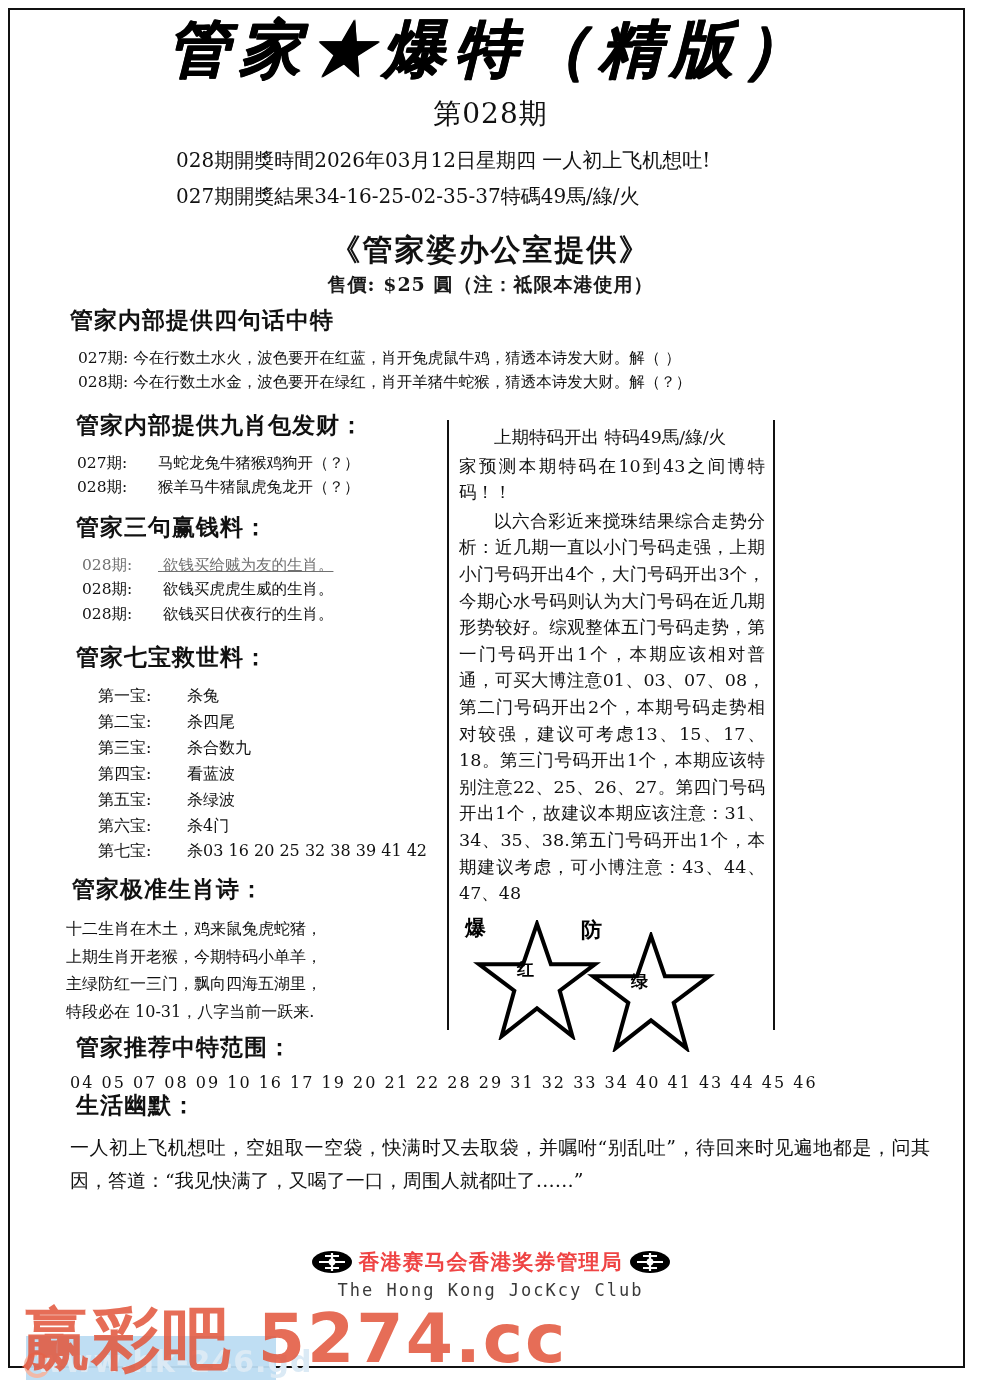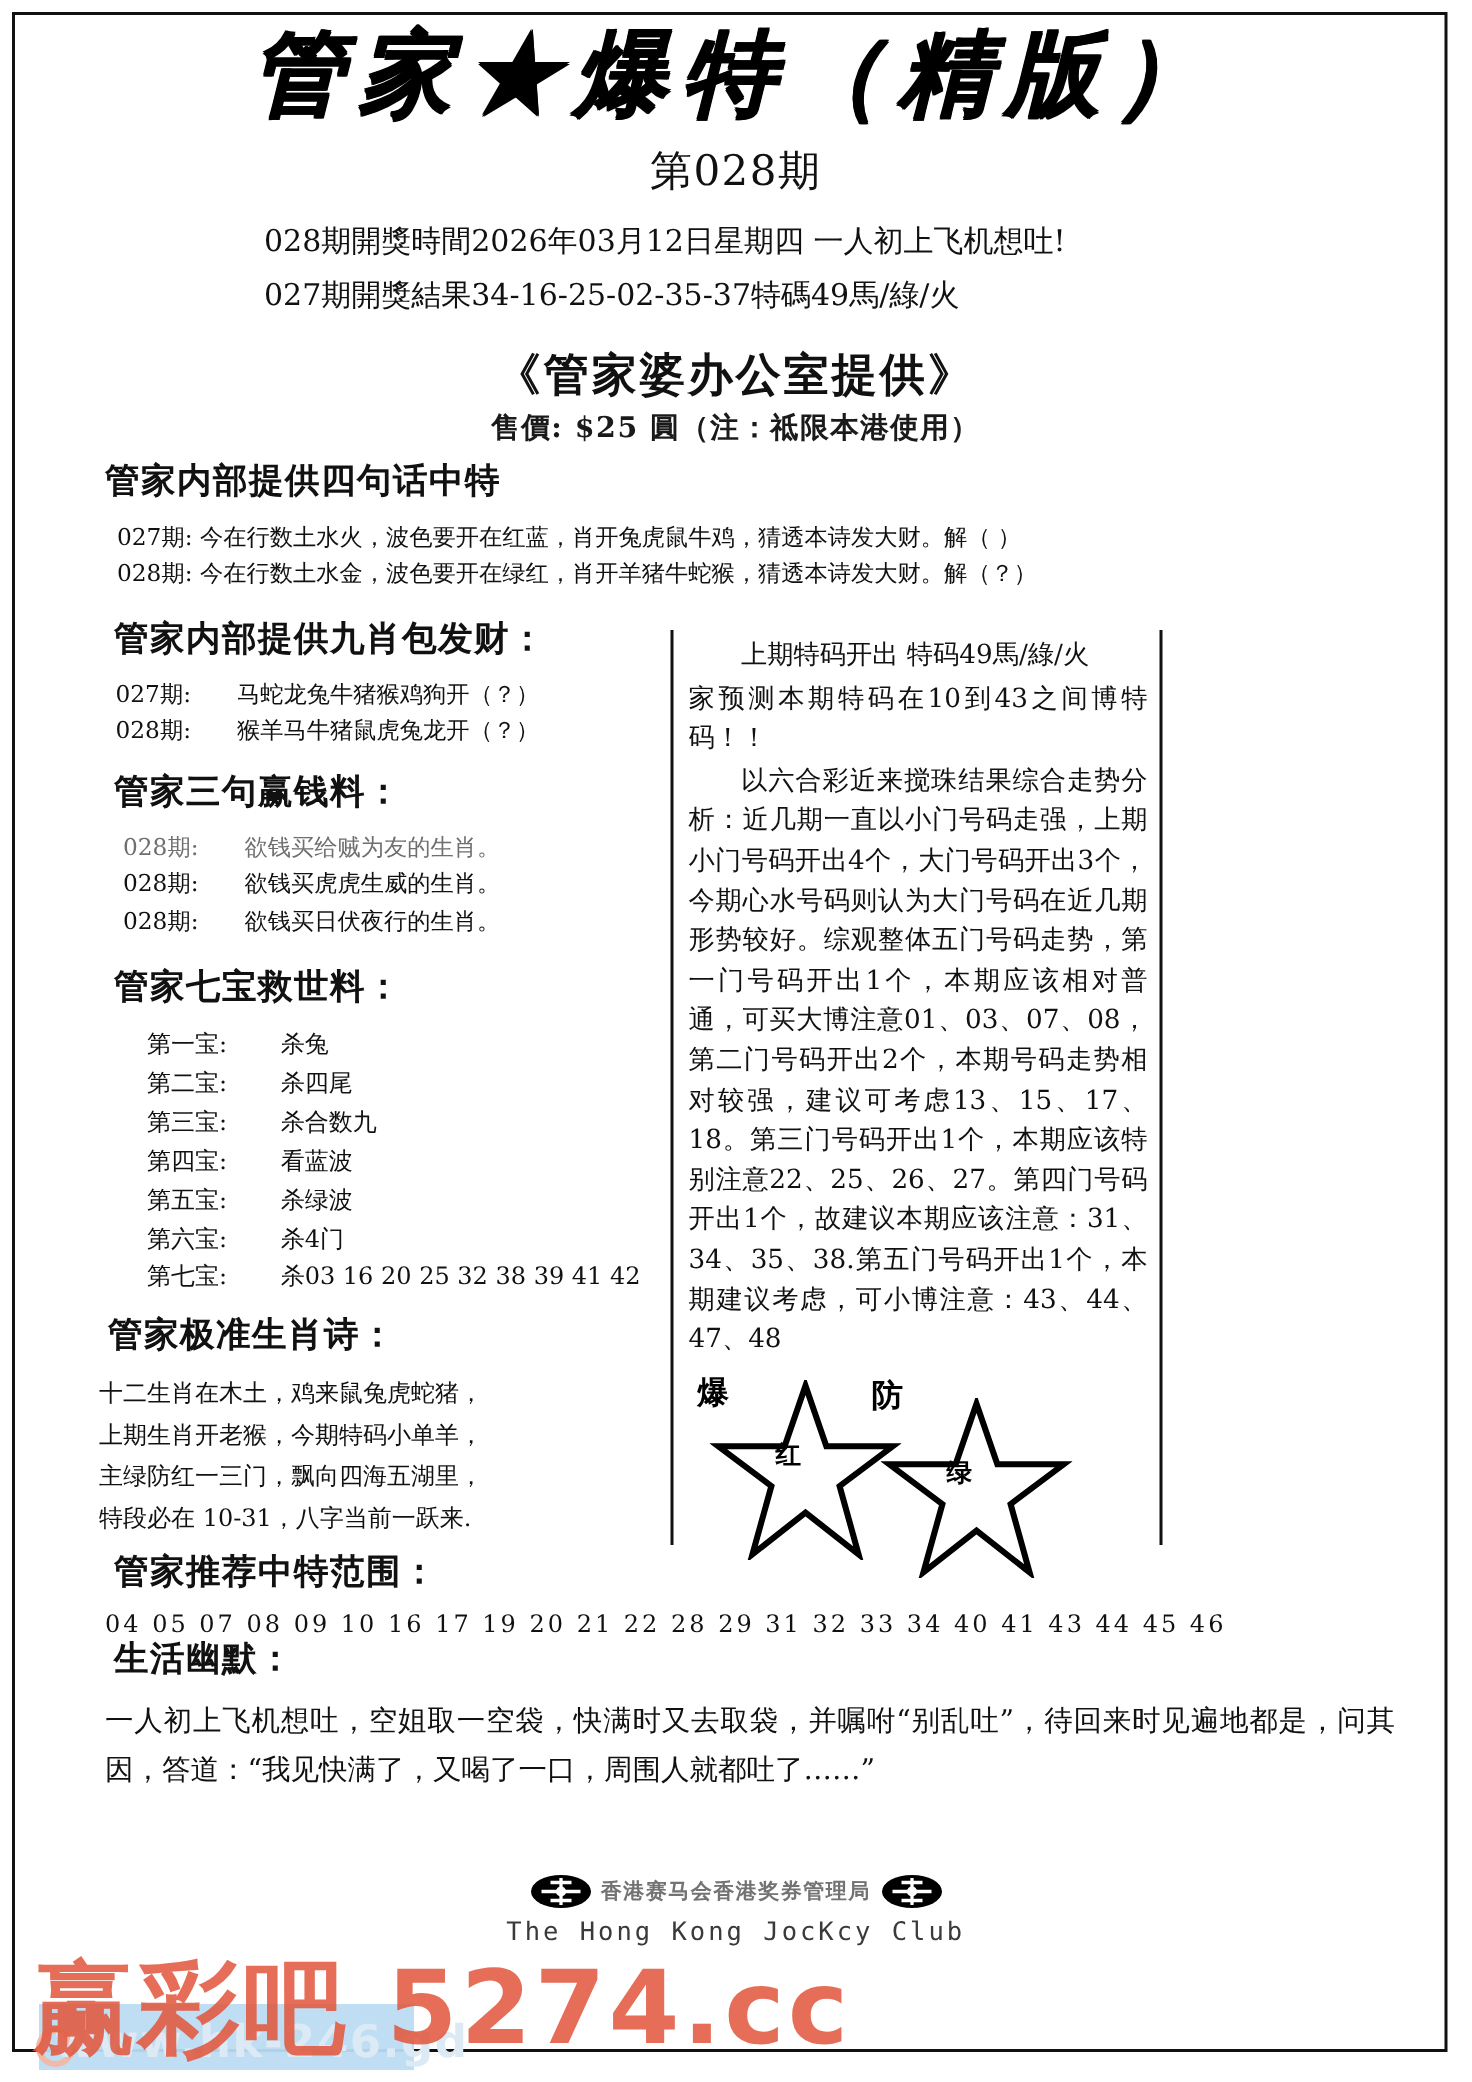--- a/index.html
+++ b/index.html
@@ -56,21 +56,21 @@
     font-family:"DejaVu Serif","Liberation Serif",serif;
     font-weight:bold;font-size:23px;letter-spacing:1px;margin:0 0 10px 0;
     white-space:nowrap;
   }
   .sec-head.ind{margin-left:6px;}
   .row{
     font-family:"DejaVu Serif","Liberation Serif",serif;
     font-size:15.5px;line-height:1.58;white-space:nowrap;
   }
   .row .lbl{display:inline-block;}
-  .faded{color:#6f6f6f;}
+  .faded{color:#6f6f6f;text-decoration:underline;}
 
   .fourline{position:absolute;left:70px;top:305px;width:700px;}
   .fourline .row{font-size:15.5px;margin-left:8px;}
 
   .ninexiao{position:absolute;left:76px;top:410px;width:400px;}
   .ninexiao .row{margin-left:1px;}
   .ninexiao .row .lbl{width:76px;}
 
   .threeline{position:absolute;left:76px;top:512px;width:400px;}
   .threeline .row{margin-left:6px;}
@@ -125,21 +125,21 @@
     font-weight:bold;font-size:17px;color:#000;
   }
 
   
   .footer{
     position:absolute;left:0;top:1248px;width:100%;text-align:center;
   }
   .footer-row{display:flex;align-items:center;justify-content:center;gap:6px;}
   .hk-text{
     font-family:"DejaVu Serif","Liberation Serif",serif;
-    font-weight:bold;font-size:14px;letter-spacing:1px;color:#737373;
+    font-weight:bold;font-size:21px;letter-spacing:1px;color:#ef4444;
   }
   .hk-en{
     font-family:"DejaVu Sans Mono","Liberation Mono",monospace;
     font-size:17px;letter-spacing:2px;color:#3a3a3a;margin-top:4px;
   }
   .logo-mark{width:42px;height:26px;}
 
   
   .wm-main{
     position:absolute;left:22px;top:1294px;

